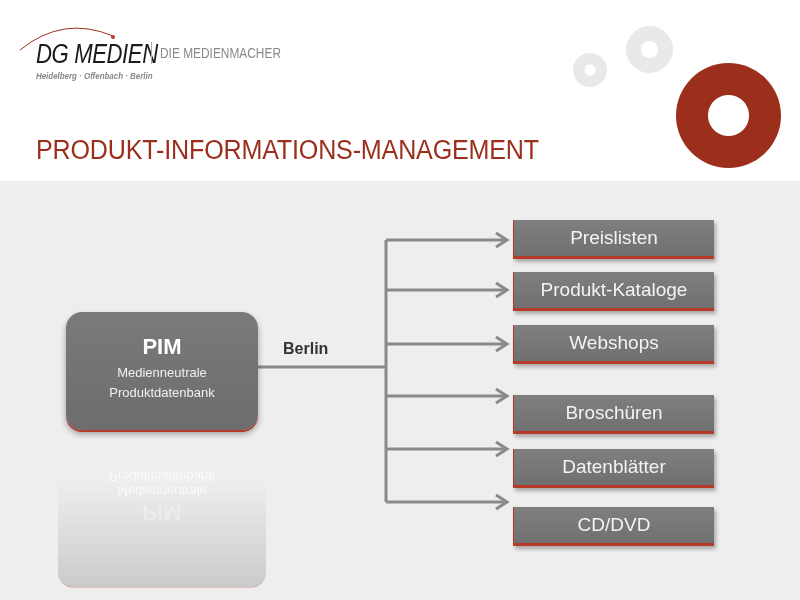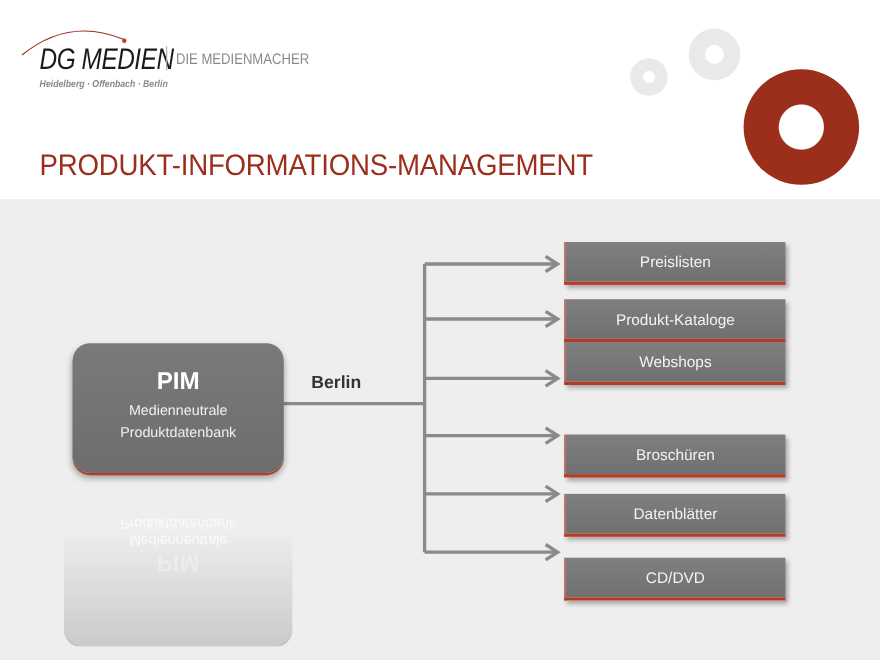--- a/index.html
+++ b/index.html
@@ -13,21 +13,21 @@
     .logo-sep { position:absolute; left:151px; top:42px; width:1px; height:22px; background:#aaa; }
     .logo-slogan { position:absolute; left:160px; top:45px; font-size:14px; color:#8a8a8a; transform:scaleX(0.85); transform-origin:left top; }
     .deco { position:absolute; border-radius:50%; }
     .title { position:absolute; left:36px; top:135px; font-size:27px; color:#9b2f1c; letter-spacing:-0.2px; transform:scaleX(0.93); transform-origin:left top; }
     .pim-box { position:absolute; left:66px; top:312px; width:192px; height:118px; background:linear-gradient(#7a7a7a,#6d6d6d); border-radius:16px; box-shadow:0 2px 0 #b63a28, 0 4px 6px rgba(0,0,0,0.35); text-align:center; color:#fff; }
     .pim-title { margin-top:22px; font-size:22px; font-weight:bold; }
     .pim-line { font-size:13px; margin-top:5px; color:#f0f0f0; }
     .pim-reflect { position:absolute; left:58px; top:437px; width:208px; height:150px; border-radius:16px 16px 0 0; background:linear-gradient(rgba(160,160,160,0.45), rgba(238,238,238,0) 70%); border-top:1px solid rgba(200,80,60,0.3); text-align:center; color:rgba(255,255,255,0.75); transform:scaleY(-1); }
     .pim-reflect div { font-size:13px; }
     .ausgabe { position:absolute; left:283px; top:340px; font-size:16px; font-weight:bold; color:#333; }
-    .out-box { position:absolute; left:513px; width:200px; height:36px; background:linear-gradient(#7f7f7f,#707070); border-bottom:3px solid #b63a28; border-left:1px solid #b63a28; box-shadow:2px 3px 4px rgba(0,0,0,0.3); color:#f3f3f3; font-size:14px; text-align:center; line-height:36px; }
+    .out-box { position:absolute; left:513px; width:200px; height:36px; background:linear-gradient(#7f7f7f,#707070); border-bottom:3px solid #b63a28; border-left:1px solid #b63a28; box-shadow:2px 3px 4px rgba(0,0,0,0.3); color:#f3f3f3; font-size:19px; text-align:center; line-height:36px; }
     svg.conn { position:absolute; left:0; top:0; }
   </style>
 </head>
 <body>
 
 <div class="header"></div>
 <div class="band"></div>
 
 <div class="logo">
   <svg class="logo-arc" width="110" height="40">
@@ -74,16 +74,16 @@
   <div style="height:62px"></div>
   <div style="font-size:22px;font-weight:bold;opacity:0.4">PIM</div>
   <div>Medienneutrale</div>
   <div>Produktdatenbank</div>
 </div>
 
 <div class="ausgabe">Berlin</div>
 
 <div class="out-box" style="top:220px">Preislisten</div>
 <div class="out-box" style="top:272px">Produkt-Kataloge</div>
-<div class="out-box" style="top:311px">Webshops</div>
+<div class="out-box" style="top:325px">Webshops</div>
 <div class="out-box" style="top:395px">Broschüren</div>
 <div class="out-box" style="top:449px">Datenblätter</div>
 <div class="out-box" style="top:507px">CD/DVD</div>
 
 </body></html>

